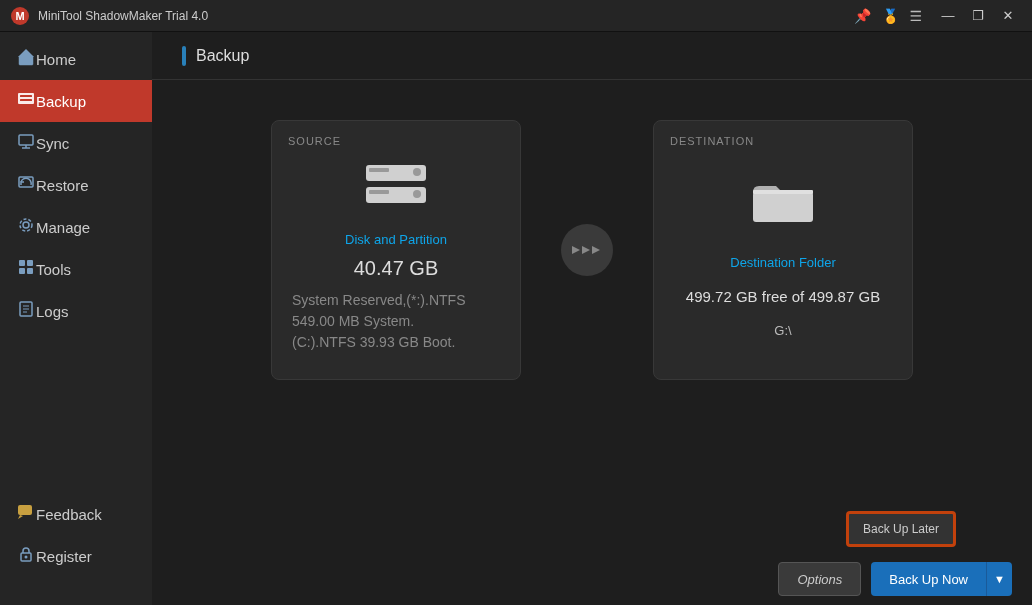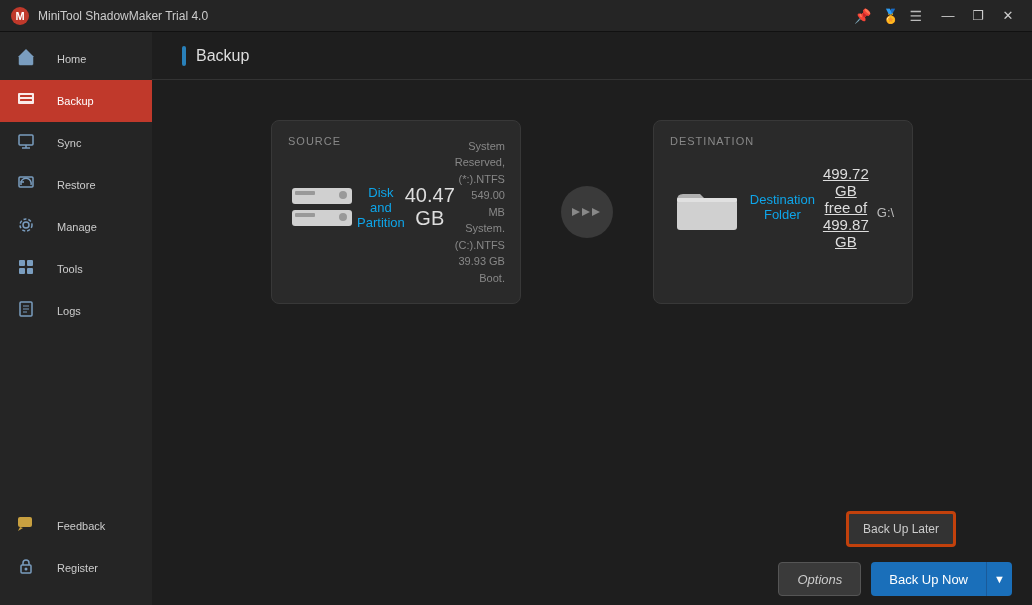--- a/index.html
+++ b/index.html
@@ -73,38 +73,38 @@
     .sidebar {
       width: 152px;
       background: #252525;
       display: flex;
       flex-direction: column;
       padding-top: 6px;
     }
     .sidebar-item {
       display: flex;
       align-items: center;
-      gap: 21px;
+      gap: 0;
       padding: 10px 16px;
       cursor: pointer;
-      font-size: 11px;
+      font-size: 15px;
       color: #ccc;
     }
     .sidebar-item.active {
       background: #c0392b;
       color: white;
     }
     .sidebar-icon {
       font-size: 16px;
       width: 20px;
       text-align: center;
     }
     .sidebar-bottom {
       margin-top: auto;
-      padding-bottom: 16px;
+      padding-bottom: 28px;
     }
 
     
     .content {
       flex: 1;
       background: #1e1e1e;
       padding: 0;
       position: relative;
     }
 
@@ -139,26 +139,26 @@
       align-items: center;
       justify-content: center;
       gap: 40px;
       padding: 30px 40px;
       margin-top: 10px;
     }
 
     
     .card {
       width: 250px;
-      height: 184px;
+      height: 260px;
       background: #2a2a2a;
       border-radius: 8px;
       border: 1px solid #383838;
       display: flex;
-      flex-direction: row;
+      flex-direction: column;
       align-items: center;
       justify-content: center;
       cursor: pointer;
       position: relative;
       padding: 20px;
     }
     .card-label {
       position: absolute;
       top: 14px;
       left: 16px;
@@ -178,23 +178,23 @@
       text-align: center;
     }
     .card-size {
       font-size: 20px;
       color: #ddd;
       font-weight: 500;
       margin-bottom: 10px;
       text-align: center;
     }
     .card-desc {
-      font-size: 11px;
+      font-size: 14px;
       color: #888;
-      text-align: right;
+      text-align: left;
       line-height: 1.5;
     }
     .card-path {
       font-size: 13px;
       color: #bbb;
       text-align: center;
     }
 
     
     .arrow-container {
@@ -458,21 +458,21 @@
         <span class="card-label">DESTINATION</span>
         <div class="card-icon">
           <svg class="folder-icon-svg" viewBox="0 0 70 55" fill="none">
 
             <rect x="5" y="20" width="60" height="30" rx="3" fill="#d0d0d0"></rect>
             <path d="M5 20 Q5 14 11 14 L28 14 L34 20 Z" fill="#b0b0b0"></path>
             <rect x="5" y="18" width="60" height="4" rx="1" fill="#e0e0e0"></rect>
           </svg>
         </div>
         <span class="card-name">Destination Folder</span>
-        <span class="card-size" style="font-size:15px;text-decoration:underline;">499.72 GB free of 499.87 GB</span>
+        <span class="card-size" style="font-size:15px;">499.72 GB free of 499.87 GB</span>
         <span class="card-path">G:\</span>
       </div>
     </div>
 
     <div class="bottom-bar">
 
       <div class="backup-later-tooltip">
         <span>Back Up Later</span>
       </div>
       <button class="btn-options">Options</button>

